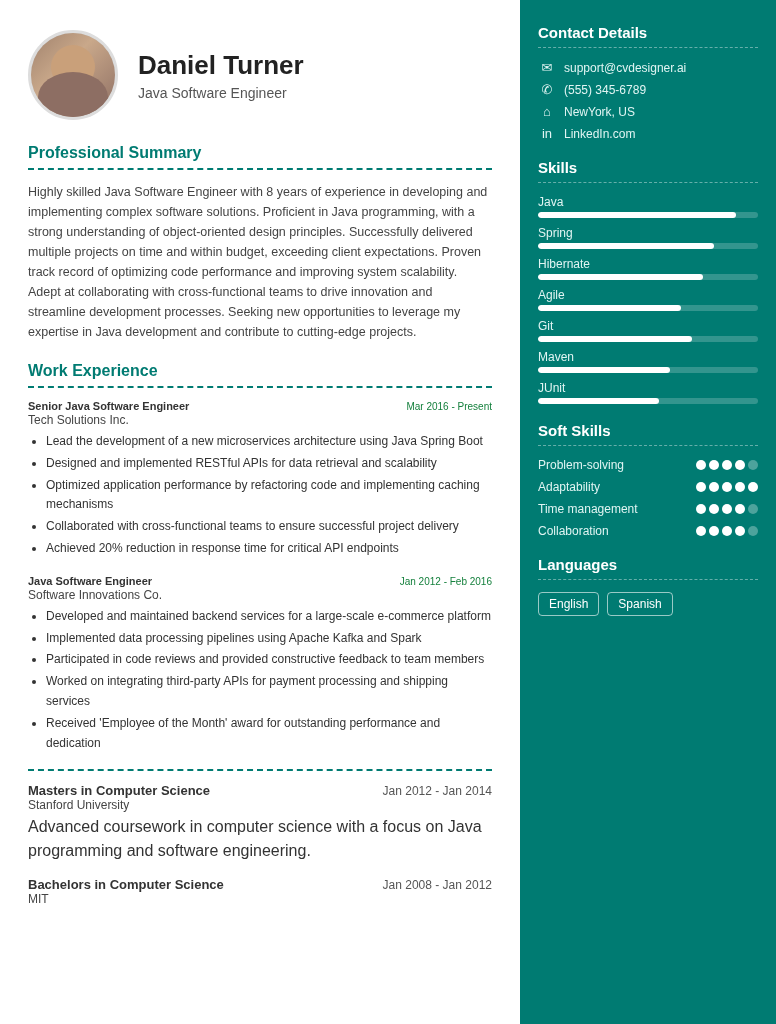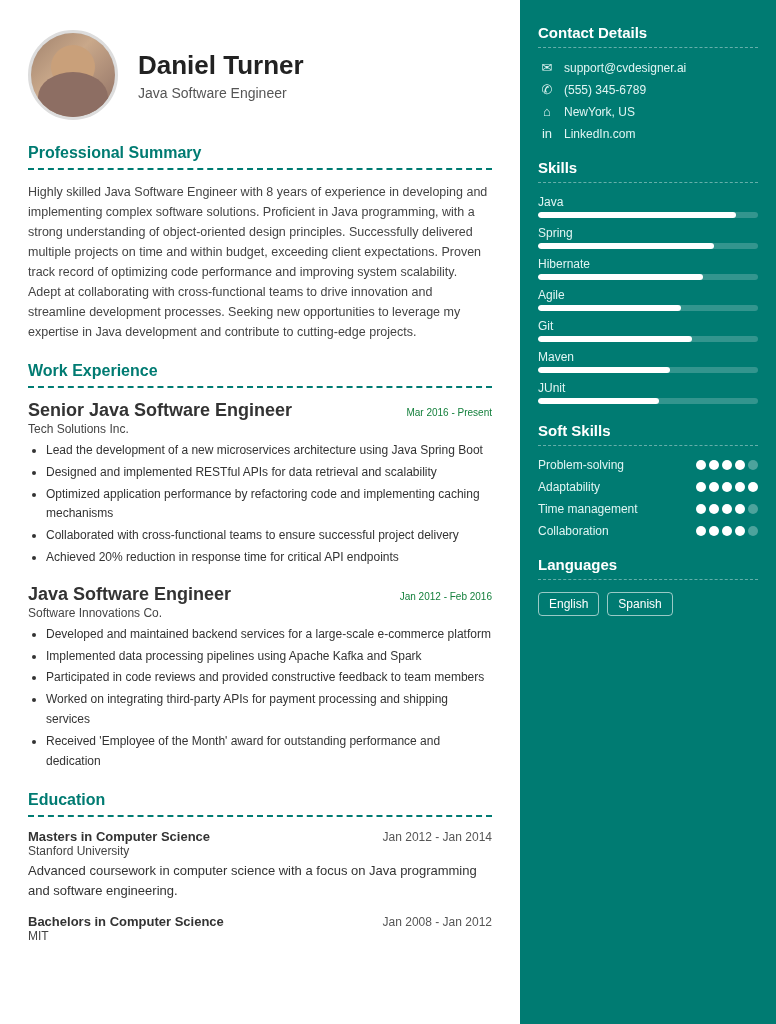--- a/index.html
+++ b/index.html
@@ -116,21 +116,21 @@
       margin-bottom: 16px;
     }
     .job-header {
       display: flex;
       justify-content: space-between;
       align-items: baseline;
       margin-bottom: 1px;
     }
     .job-title {
       font-weight: bold;
-      font-size: 18px;
+      font-size: 11px;
     }
     .job-date {
       font-size: 10px;
       color: #15803d;
       white-space: nowrap;
     }
     .job-company {
       font-size: 12px;
       color: #444;
       margin-bottom: 5px;
@@ -161,21 +161,21 @@
     .edu-date {
       font-size: 12px;
       color: #555;
     }
     .edu-school {
       font-size: 12px;
       color: #444;
       margin-bottom: 3px;
     }
     .edu-desc {
-      font-size: 13px;
+      font-size: 16px;
       color: #333;
       line-height: 1.5;
     }
 
     
     .right-section-title {
       font-size: 15px;
       font-weight: bold;
       color: #fff;
       margin-bottom: 6px;
@@ -321,21 +321,20 @@
             <li>Implemented data processing pipelines using Apache Kafka and Spark</li>
             <li>Participated in code reviews and provided constructive feedback to team members</li>
             <li>Worked on integrating third-party APIs for payment processing and shipping services</li>
             <li>Received 'Employee of the Month' award for outstanding performance and dedication</li>
           </ul>
         </div>
       </div>
   </div>
 
   <div>
-    <div class="section-title">Education</div>
     <hr class="section-divider">
     <div id="edu-container">
         <div class="edu-item">
           <div class="edu-header">
             <span class="edu-degree">Masters in Computer Science</span>
             <span class="edu-date">Jan 2012 - Jan 2014</span>
           </div>
           <div class="edu-school">Stanford University</div>
           <div class="edu-desc">Advanced coursework in computer science with a focus on Java programming and software engineering.</div>
         </div>

